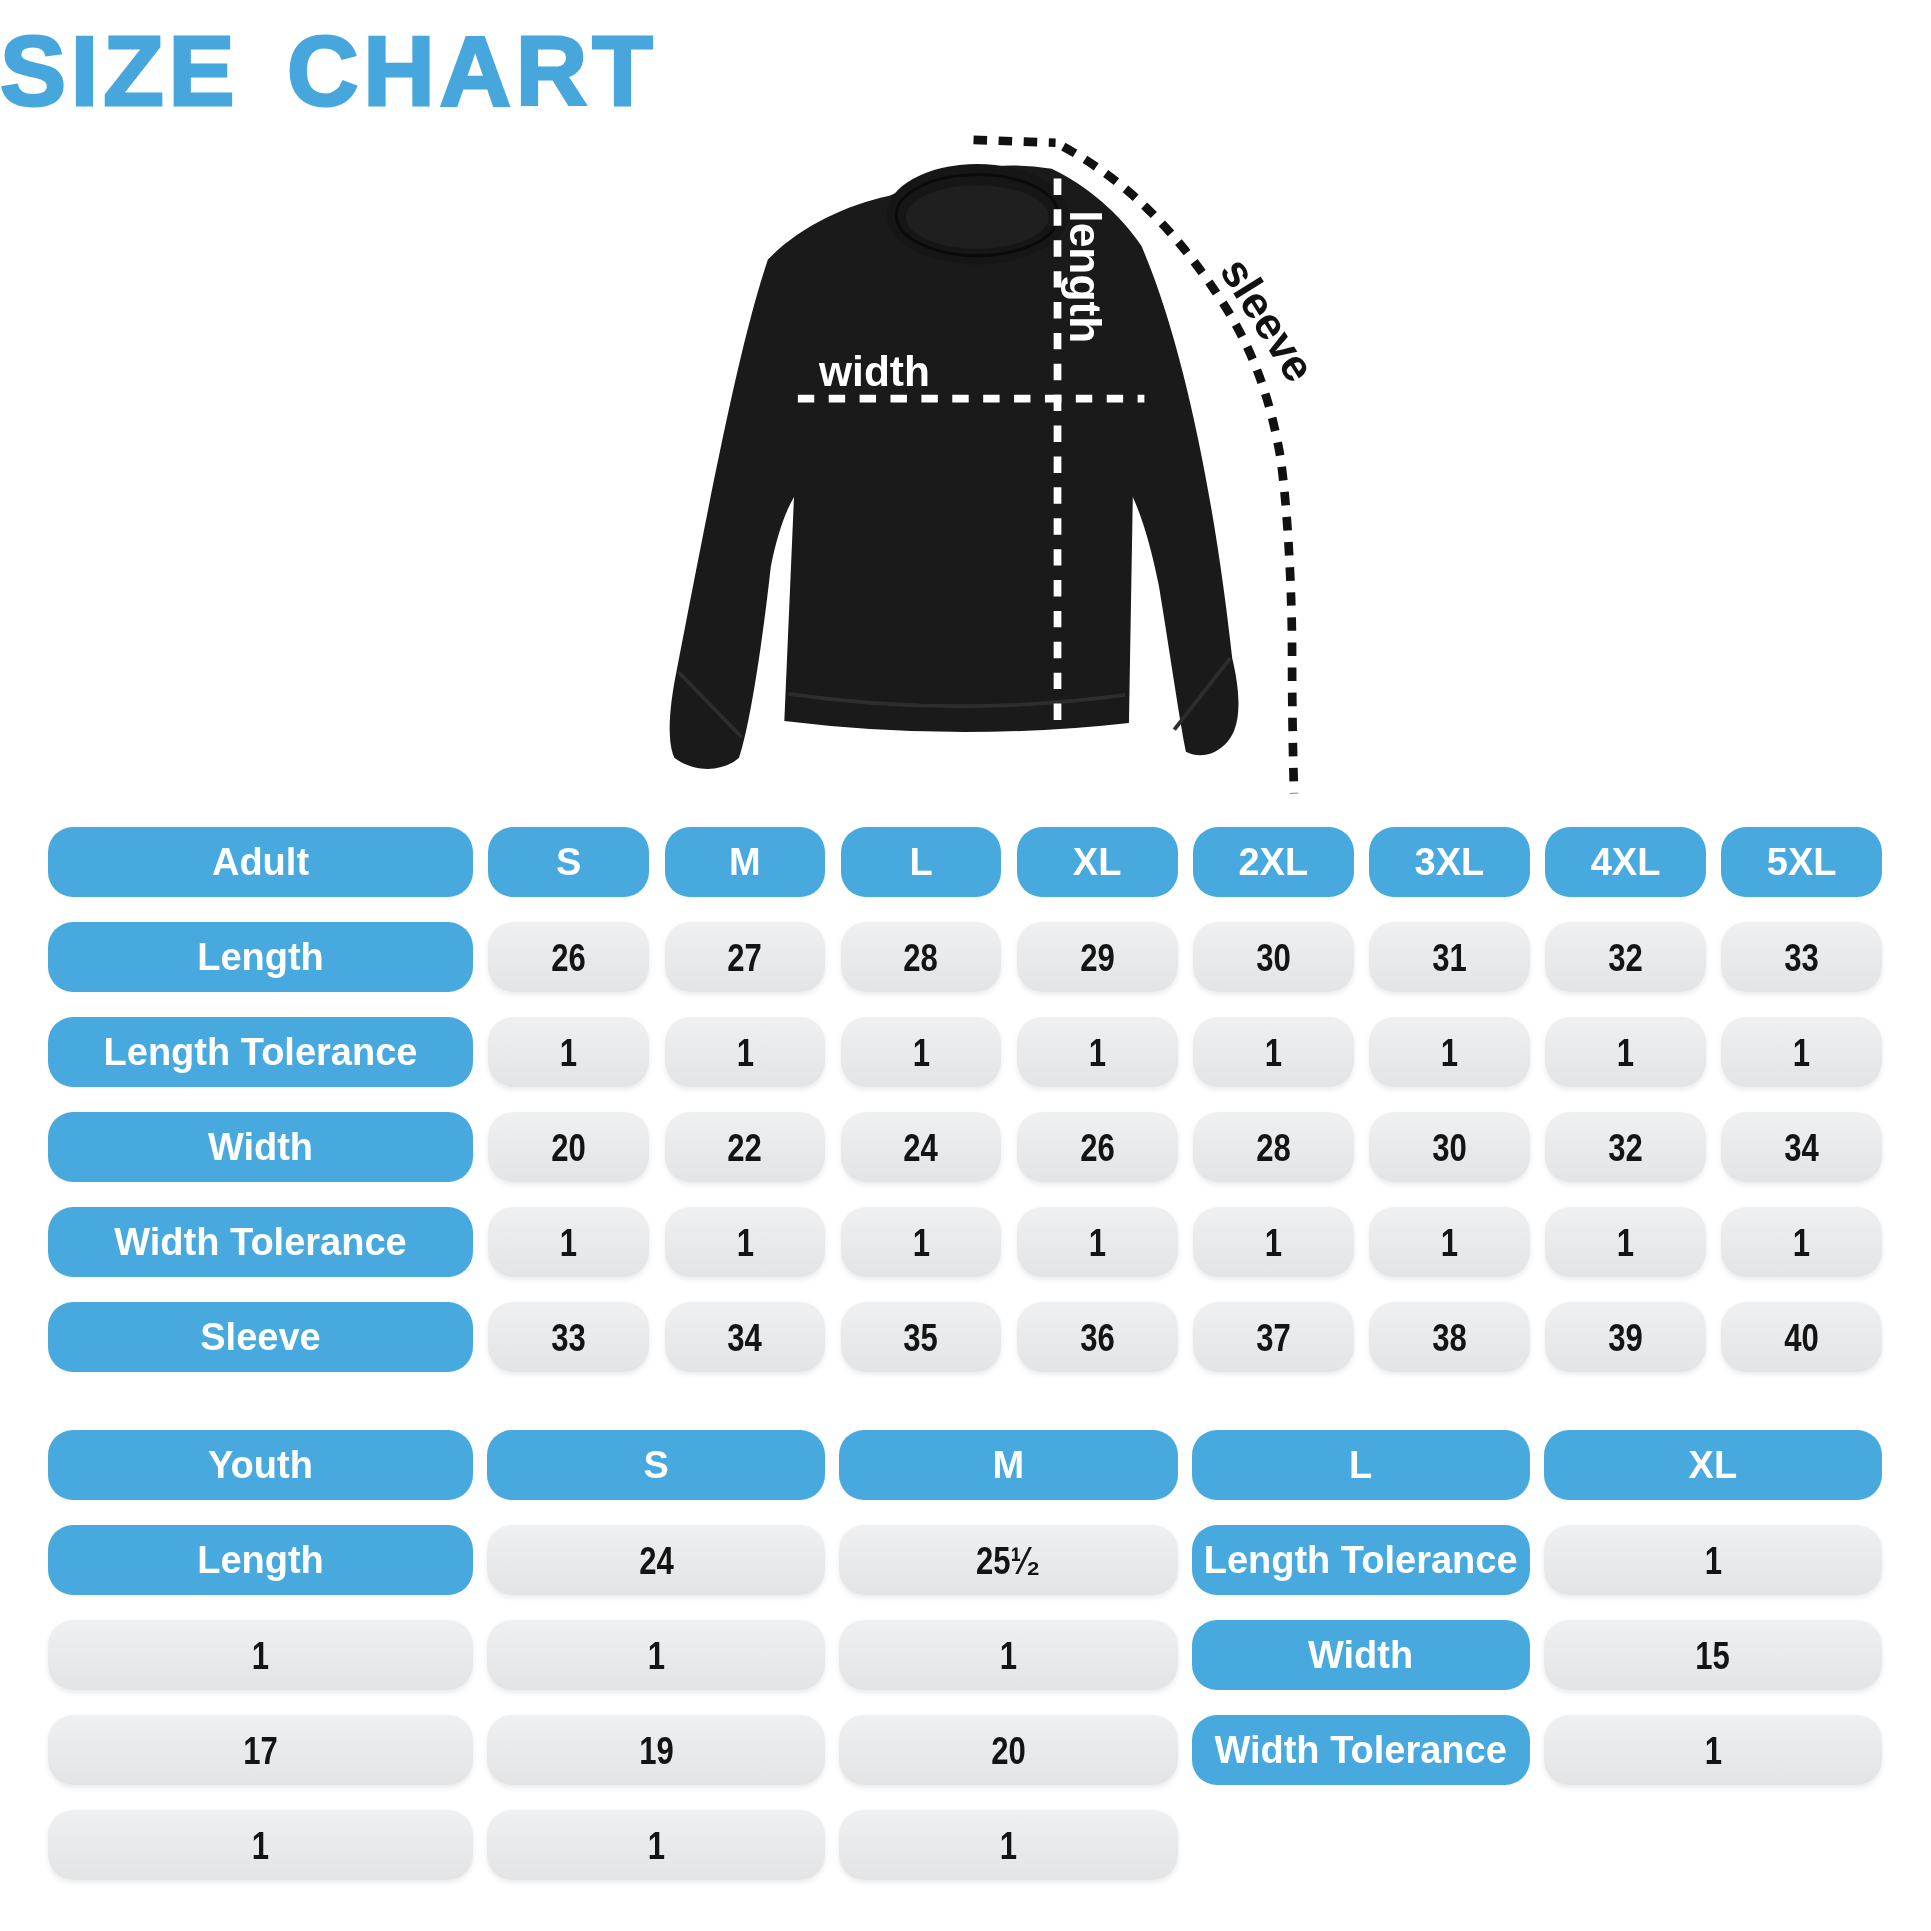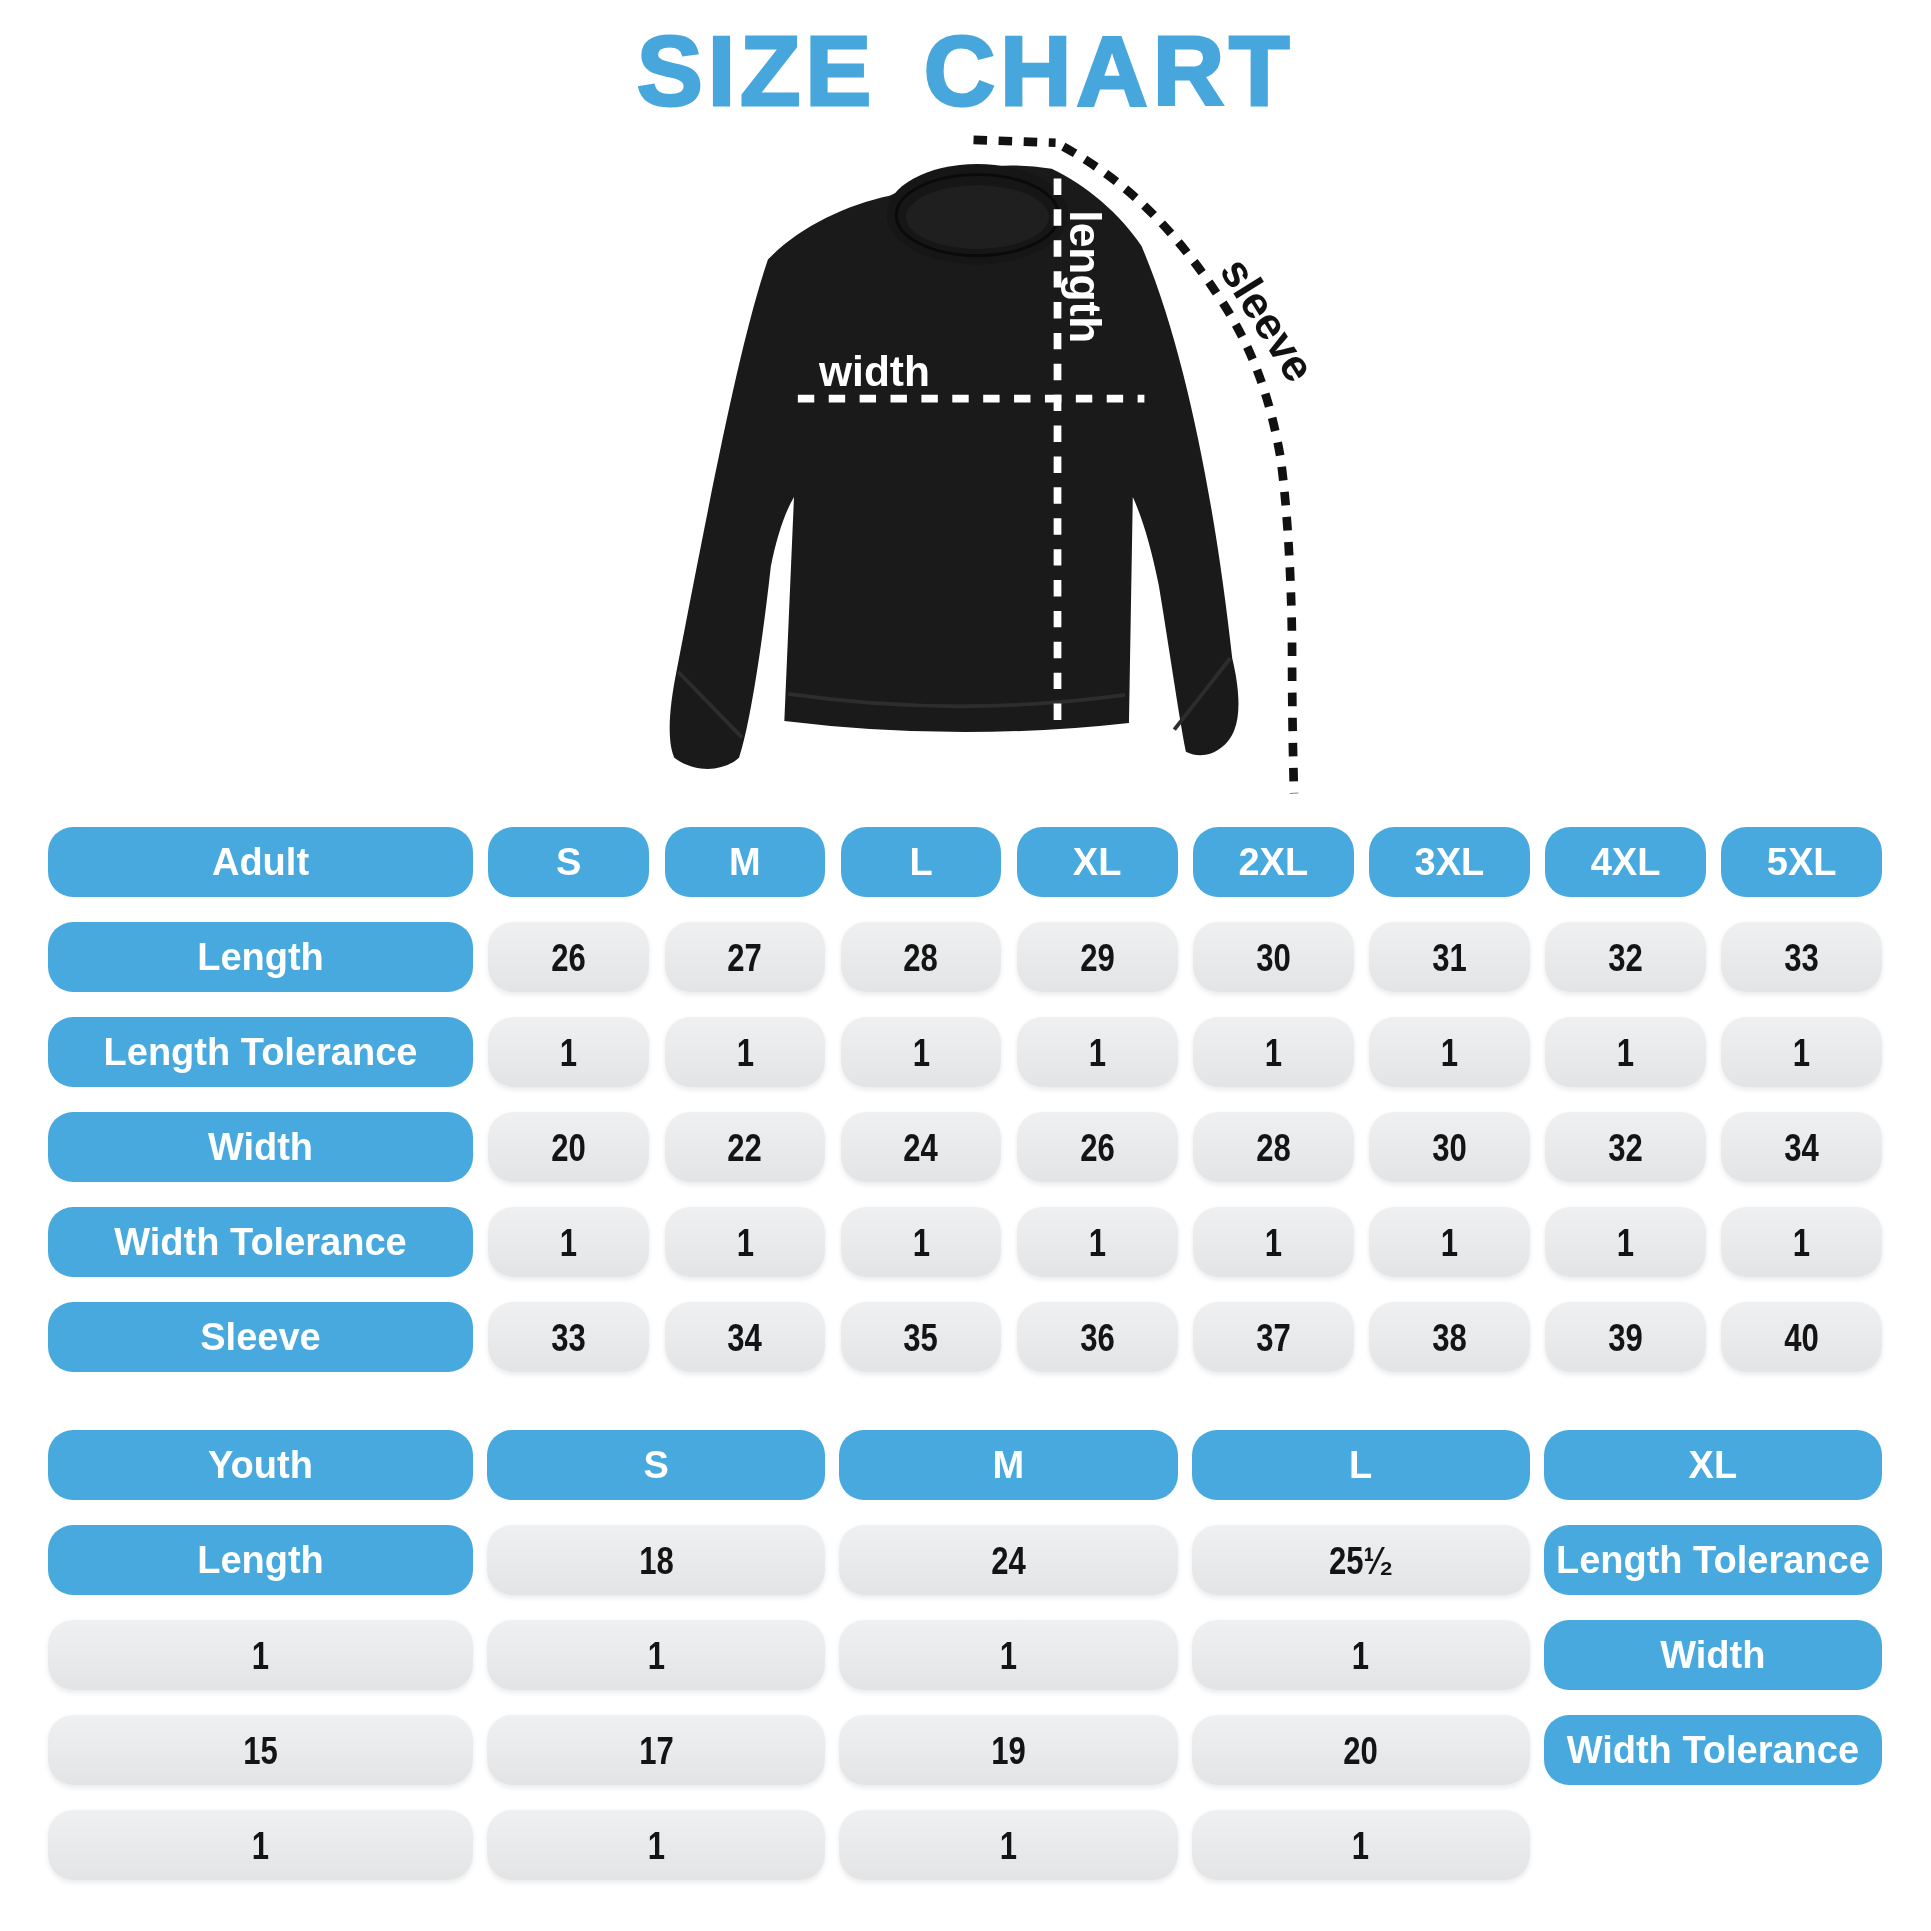--- a/index.html
+++ b/index.html
@@ -1,18 +1,18 @@
 <!DOCTYPE html>
 <html><head>
 <meta charset="utf-8">
 <style>
   html,body{margin:0;padding:0;background:#ffffff;}
   .page{position:relative;width:1931px;height:1931px;background:#fff;overflow:hidden;
         font-family:"Liberation Sans",sans-serif;}
-  .title{position:absolute;top:13.5px;left:0;right:0;margin:0;text-align:center;
+  .title{position:absolute;top:13.5px;left:0;right:0;margin:0;
          font-size:99px;font-weight:700;letter-spacing:4.8px;word-spacing:15.4px;
          color:#47a7dc;-webkit-text-stroke:2.9px #47a7dc;}
   .shirt{position:absolute;left:541px;top:108px;width:811px;height:695px;}
   .tbl{position:absolute;left:48px;width:1834px;display:grid;column-gap:15.4px;row-gap:25px;}
   .tbl.adult{top:827px;grid-template-columns:425px repeat(8,1fr);}
   .tbl.youth{top:1430px;grid-template-columns:425px repeat(4,1fr);column-gap:14px;}
   .pill{height:70px;border-radius:25px;display:flex;align-items:center;justify-content:center;line-height:1;}
   .blue{background:#47a9de;color:#ffffff;font-weight:700;font-size:38px;}
   .gray{background:linear-gradient(180deg,#eff0f2 0%,#e3e4e6 100%);
         box-shadow:0 2.9px 5.8px rgba(0,0,0,.08);color:#141414;font-weight:700;font-size:37px;}
@@ -193,23 +193,20 @@
 
   <section class="tbl youth">
     <div class="pill blue">Youth</div>
     <div class="pill blue">S</div>
     <div class="pill blue">M</div>
     <div class="pill blue">L</div>
     <div class="pill blue">XL</div>
 
     <div class="pill blue">Length</div>
     <div class="pill gray">
-        <span class="n">18</span>
-      </div>
-    <div class="pill gray">
         <span class="n">24</span>
       </div>
     <div class="pill gray">
         <span class="n">25¹⁄₂</span>
       </div>
 
     <div class="pill blue">Length Tolerance</div>
     <div class="pill gray">
         <span class="n">1</span>
       </div>

